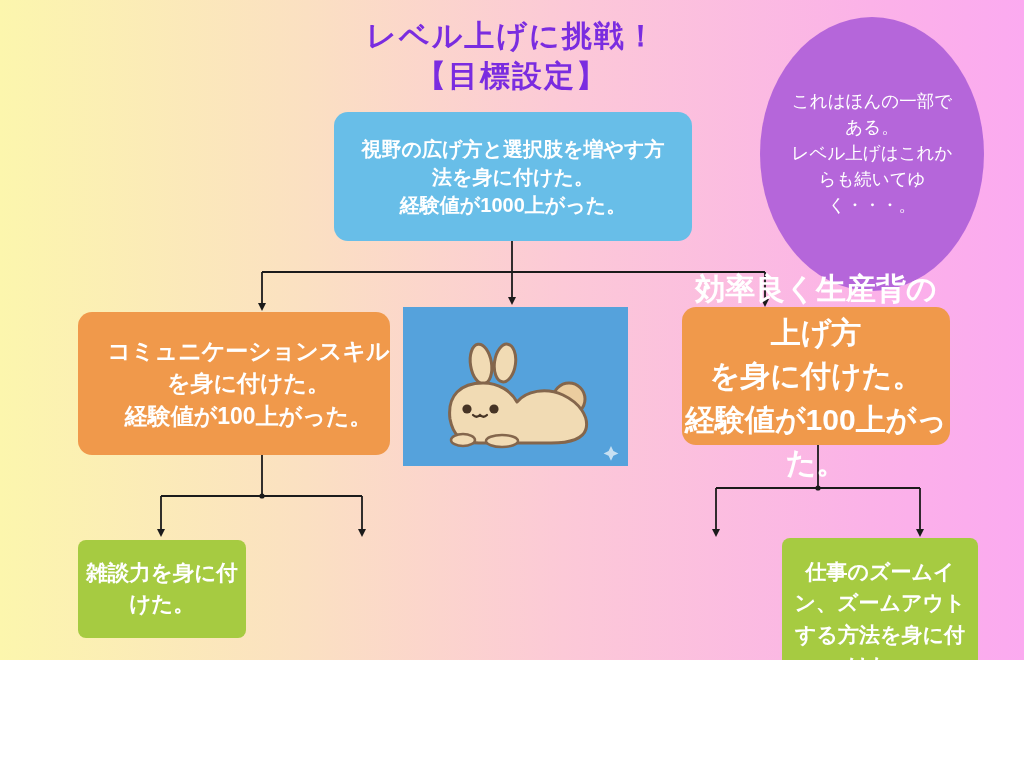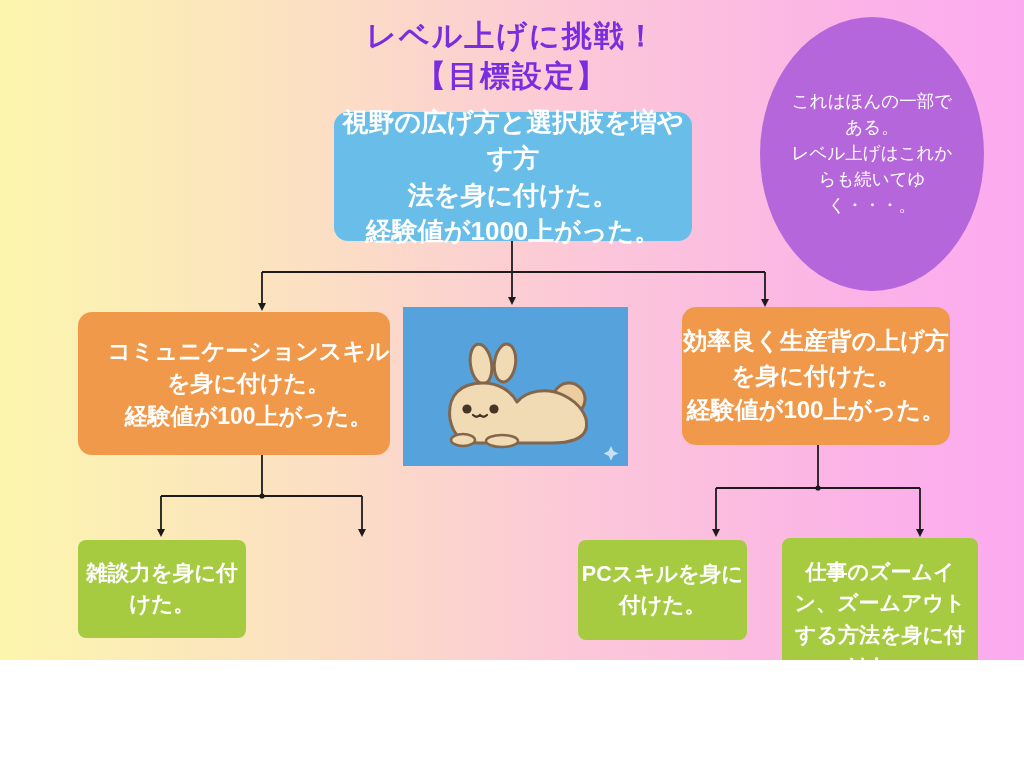--- a/index.html
+++ b/index.html
@@ -13,23 +13,23 @@
   .title {
     left:0; right:0; top:16px; text-align:center;
     font-size:30px; font-weight:700; letter-spacing:2px;
     color:#7A2CE0; line-height:1.32; white-space:pre-line;
   }
   .node {
     position:absolute; display:flex; align-items:center; justify-content:center;
     text-align:center; color:#ffffff; border-radius:14px; font-weight:700;
   }
   .node .txt { white-space:pre-line; }
-  .root-node   { left:334px; top:112px; width:358px; height:129px; background:#68BEE8; font-size:26px; line-height:1.4;justify-content:flex-end; }
+  .root-node   { left:334px; top:112px; width:358px; height:129px; background:#68BEE8; font-size:20px; line-height:1.4; }
   .branch-left { left:78px;  top:312px; width:312px; height:143px; background:#F0994B; font-size:23px; line-height:1.42;padding-left:29px; }
-  .branch-right{ left:682px; top:307px; width:268px; height:138px; background:#F0994B; font-size:24px; line-height:1.45;align-items:center; }
+  .branch-right{ left:682px; top:307px; width:268px; height:138px; background:#F0994B; font-size:30px; line-height:1.45;align-items:center; }
   .leaf { background:#A6CB41; font-size:21.5px; line-height:1.45; border-radius:8px; }
   .leaf-1 { left:78px;  top:540px; width:168px; height:98px;  }
   .leaf-2 { left:278px; top:538px; width:167px; height:131px; }
   .leaf-3 { left:578px; top:540px; width:169px; height:100px; }
   .leaf-4 { left:782px; top:538px; width:196px; height:161px; font-weight:700; font-size:21px; line-height:1.5; }
   .side-note {
     position:absolute; left:760px; top:17px; width:224px; height:274px;
     background:#B566DA; border-radius:50%;
     display:flex; align-items:center; justify-content:center; text-align:center;
     color:#ffffff; font-size:17.5px; line-height:1.48; font-weight:500;
@@ -100,24 +100,20 @@
   <div class="node branch-right">
     <span class="txt">効率良く生産背の上げ方
 を身に付けた。
 経験値が100上がった。</span>
   </div>
 
   <div class="node leaf leaf-1">
     <span class="txt">雑談力を身に付
 けた。</span>
   </div>
-  <div class="node leaf leaf-3">
-    <span class="txt">PCスキルを身に
-付けた。</span>
-  </div>
   <div class="node leaf leaf-4">
     <span class="txt">仕事のズームイ
 ン、ズームアウト
 する方法を身に付
 けた。</span>
   </div>
 
   <div class="center-image">
     <svg viewBox="0 0 225 159" xmlns="http://www.w3.org/2000/svg" aria-hidden="true">
       <rect width="225" height="159" fill="#55A2DC"></rect>

